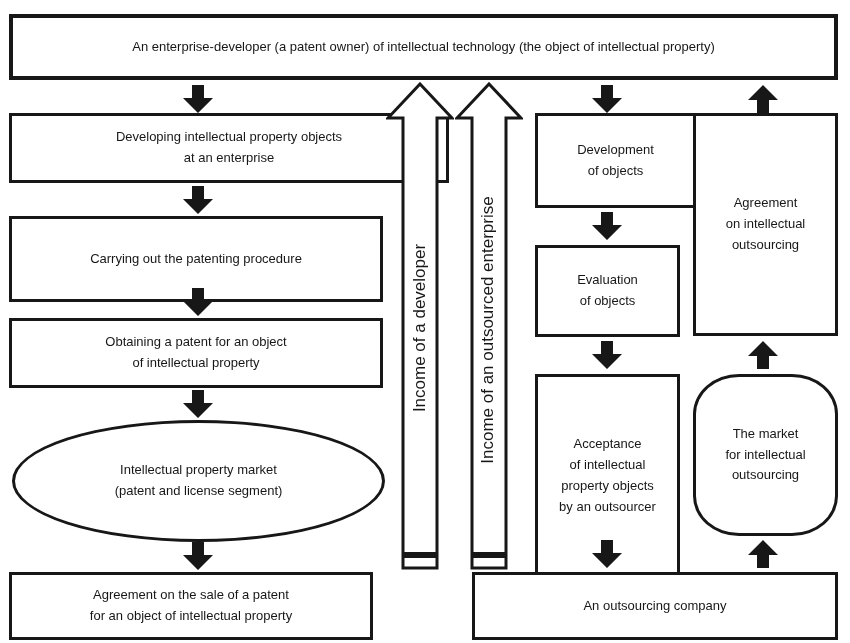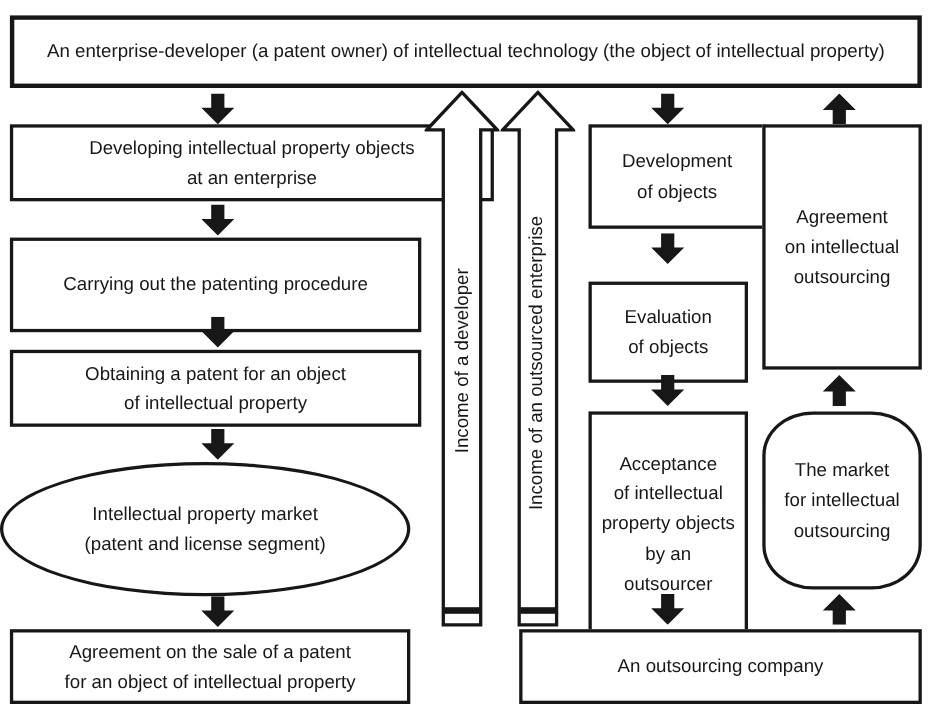--- a/index.html
+++ b/index.html
@@ -19,21 +19,21 @@
   .box {
     position: absolute;
     box-sizing: border-box;
     border: 3px solid #171717;
     background: #ffffff;
     display: flex;
     align-items: center;
     justify-content: center;
     text-align: center;
     white-space: pre-line;
-    font-size: 17px;
+    font-size: 13px;
     line-height: 1.6;
     padding: 2px 8px;
   }
   .box.thick { border-width: 4px; }
   .box.nowrap { white-space: nowrap; }
   .box.ellipse { border-radius: 50%; }
   .box.rounded { border-radius: 46px / 40px; }
   .arr {
     position: absolute;
     width: 30px;
@@ -64,30 +64,30 @@
   <div class="box thick nowrap" style="left:9px; top:14px; width:829px; height:66px;">An enterprise-developer (a patent owner) of intellectual technology (the object of intellectual property)</div>
 
   <div class="box" style="left:9px; top:113px; width:440px; height:70px;">Developing intellectual property objects
 at an enterprise</div>
 
   <div class="box" style="left:9px; top:216px; width:374px; height:86px;">Carrying out the patenting procedure</div>
 
   <div class="box" style="left:9px; top:318px; width:374px; height:70px;">Obtaining a patent for an object
 of intellectual property</div>
 
-  <div class="box ellipse" style="left:0; top:420px; width:373px; height:122px;">Intellectual property market
+  <div class="box ellipse" style="left:12px; top:420px; width:373px; height:122px;">Intellectual property market
 (patent and license segment)</div>
 
   <div class="box" style="left:9px; top:572px; width:364px; height:68px;">Agreement on the sale of a patent
 for an object of intellectual property</div>
 
   <div class="box" style="left:535px; top:113px; width:161px; height:95px;">Development
 of objects</div>
 
-  <div class="box" style="left:535px; top:245px; width:145px; height:92px;margin-top:11px;">Evaluation
+  <div class="box" style="left:535px; top:245px; width:145px; height:92px;">Evaluation
 of objects</div>
 
   <div class="box" style="left:535px; top:374px; width:145px; height:204px;">Acceptance
 of intellectual
 property objects
 by an outsourcer</div>
 
   <div class="box" style="left:693px; top:113px; width:145px; height:223px;">Agreement
 on intellectual
 outsourcing</div>

